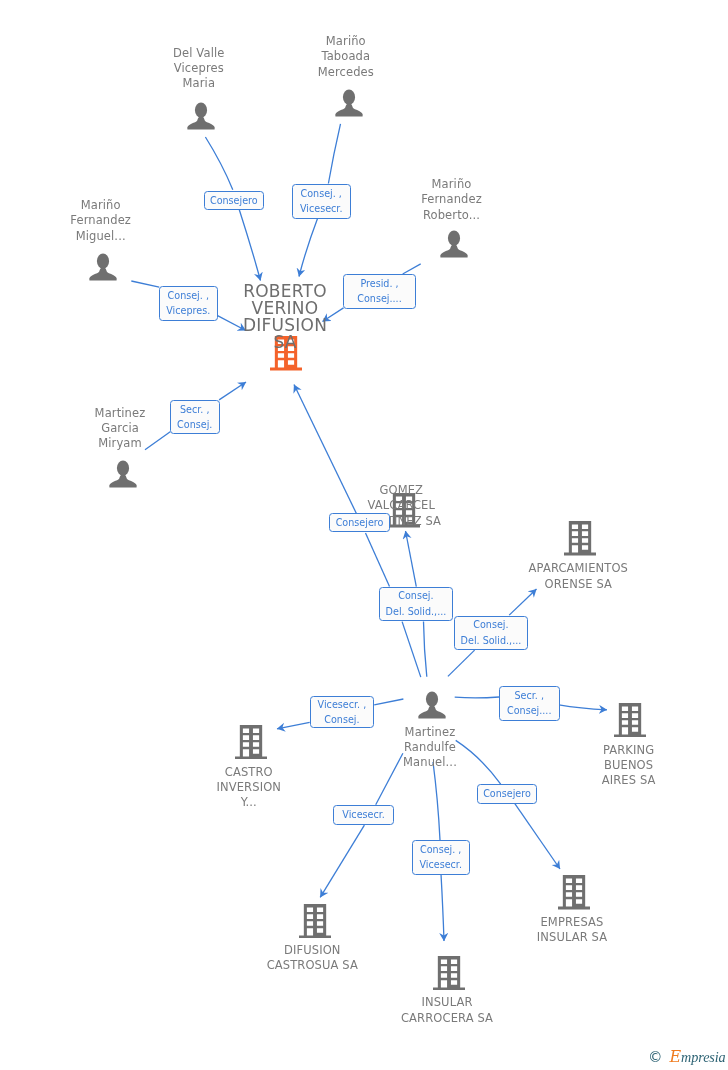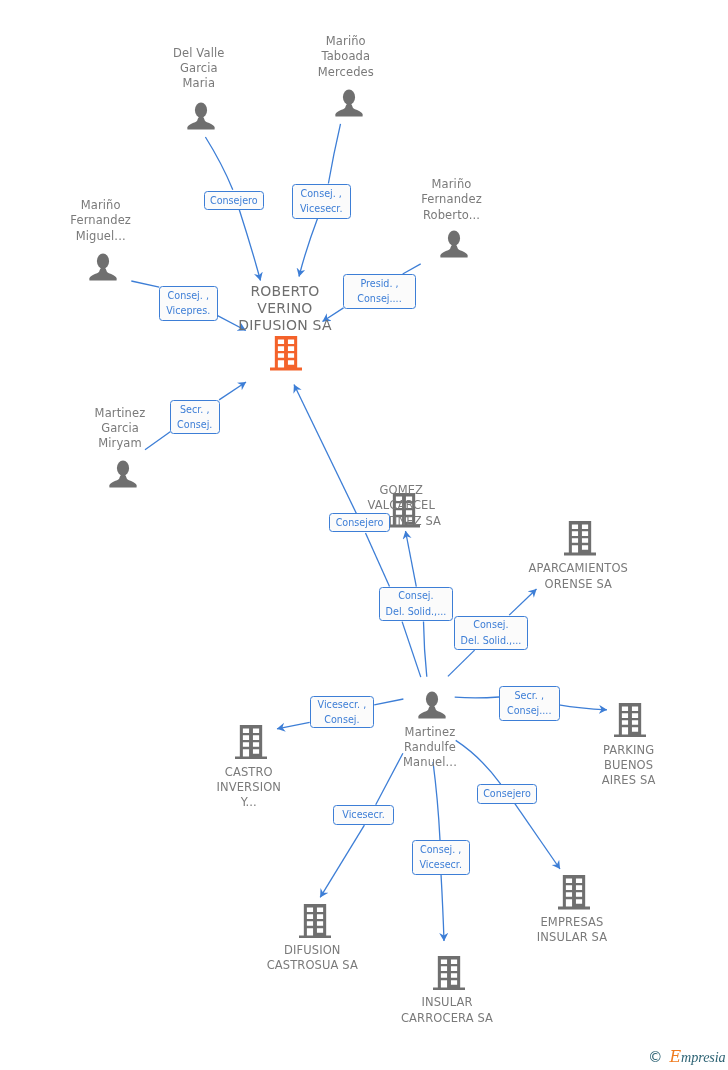--- a/index.html
+++ b/index.html
@@ -1,20 +1,20 @@
 <!DOCTYPE html>
 <html><head>
 <meta charset="utf-8">
 <style>
   html,body{margin:0;padding:0;}
   body{width:728px;height:1070px;background:#ffffff;font-family:"Liberation Sans",sans-serif;overflow:hidden;position:relative;}
   #stage{position:absolute;left:0;top:0;width:728px;height:1070px;filter:blur(0px);}
   svg.layer{position:absolute;left:0;top:0;width:728px;height:1070px;pointer-events:none;}
   .nlabel{position:absolute;color:#7a7a7a;font-size:11.5px;line-height:15.3px;text-align:center;white-space:pre-line;letter-spacing:0.12px;font-family:"DejaVu Sans",sans-serif;}
-  .nlabel.main{color:#6e6e6e;font-weight:normal;font-size:14px;line-height:17px;letter-spacing:0.25px;}
+  .nlabel.main{color:#6e6e6e;font-weight:normal;font-size:17px;line-height:17px;letter-spacing:0.25px;}
   .ico{position:absolute;}
   .rel{position:absolute;filter:blur(0px);border:1.3px solid #3d7ed6;border-radius:3.5px;background:#fbfbfb;color:#3d7ed6;
        font-family:"DejaVu Sans",sans-serif;font-size:9.6px;line-height:15.4px;text-align:center;
        box-sizing:border-box;display:flex;align-items:center;justify-content:center;flex-direction:column;
        white-space:pre-line;}
   .wm{position:absolute;left:648px;top:1049px;display:flex;align-items:baseline;}
   .wm .c{color:#2d6374;font-family:"DejaVu Sans",sans-serif;font-size:14.5px;line-height:15px;}
   .wm .b{font-family:"Liberation Serif",serif;font-style:italic;font-size:14.2px;line-height:15px;
          color:#2d6374;margin-left:7px;letter-spacing:-0.1px;}
   .wm .b .e{color:#f07c20;font-family:"DejaVu Serif",serif;font-size:16px;}
@@ -89,21 +89,21 @@
   </svg>
 
   <div id="nodes">
       <div class="ico" style="left: 186.8px; top: 101.5px;"><svg width="28" height="28" viewBox="0 0 28 28">
           <g fill="#6f6f6f">
             <ellipse cx="14" cy="8.1" rx="6.1" ry="7.6"></ellipse>
             <path d="M14 14.2c-2.5 0-3.3 2.4-3.6 3.9-0.25 1.15-1.0 1.75-2.35 2.25-3.0 1.1-5.65 2.35-6.95 3.55C-0.2 25.1 0.45 26.6 0.45 27.6h27.1c0-1.0 0.65-2.5-0.65-3.7-1.3-1.2-3.95-2.45-6.95-3.55-1.35-0.5-2.1-1.1-2.35-2.25-0.3-1.5-1.1-3.9-3.6-3.9z"></path>
           </g>
         </svg></div>
       <div class="nlabel" style="left: 98.8px; top: 45.7px; width: 200px;">Del Valle
-Garcia
+Vicepres
 Maria</div>
       <div class="ico" style="left: 334.6px; top: 88.5px;"><svg width="28" height="28" viewBox="0 0 28 28">
           <g fill="#6f6f6f">
             <ellipse cx="14" cy="8.1" rx="6.1" ry="7.6"></ellipse>
             <path d="M14 14.2c-2.5 0-3.3 2.4-3.6 3.9-0.25 1.15-1.0 1.75-2.35 2.25-3.0 1.1-5.65 2.35-6.95 3.55C-0.2 25.1 0.45 26.6 0.45 27.6h27.1c0-1.0 0.65-2.5-0.65-3.7-1.3-1.2-3.95-2.45-6.95-3.55-1.35-0.5-2.1-1.1-2.35-2.25-0.3-1.5-1.1-3.9-3.6-3.9z"></path>
           </g>
         </svg></div>
       <div class="nlabel" style="left: 245.8px; top: 34px; width: 200px;">Mariño
 Taboada
 Mercedes</div>

